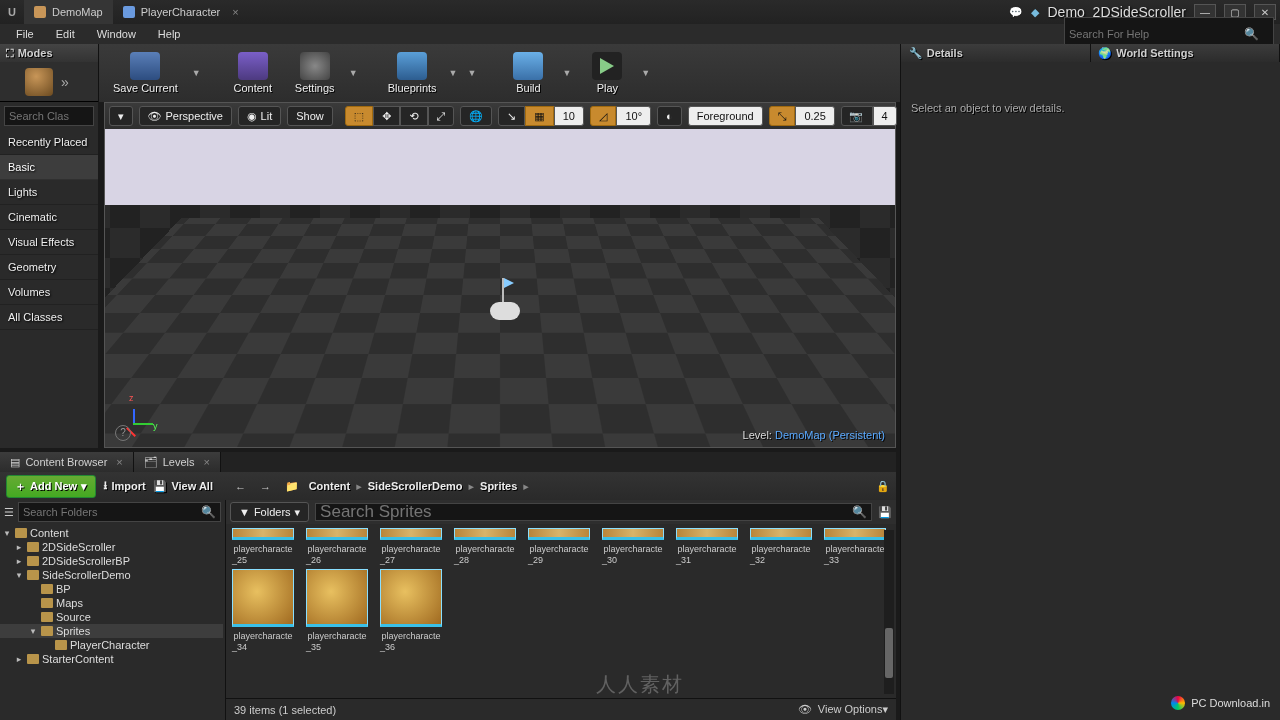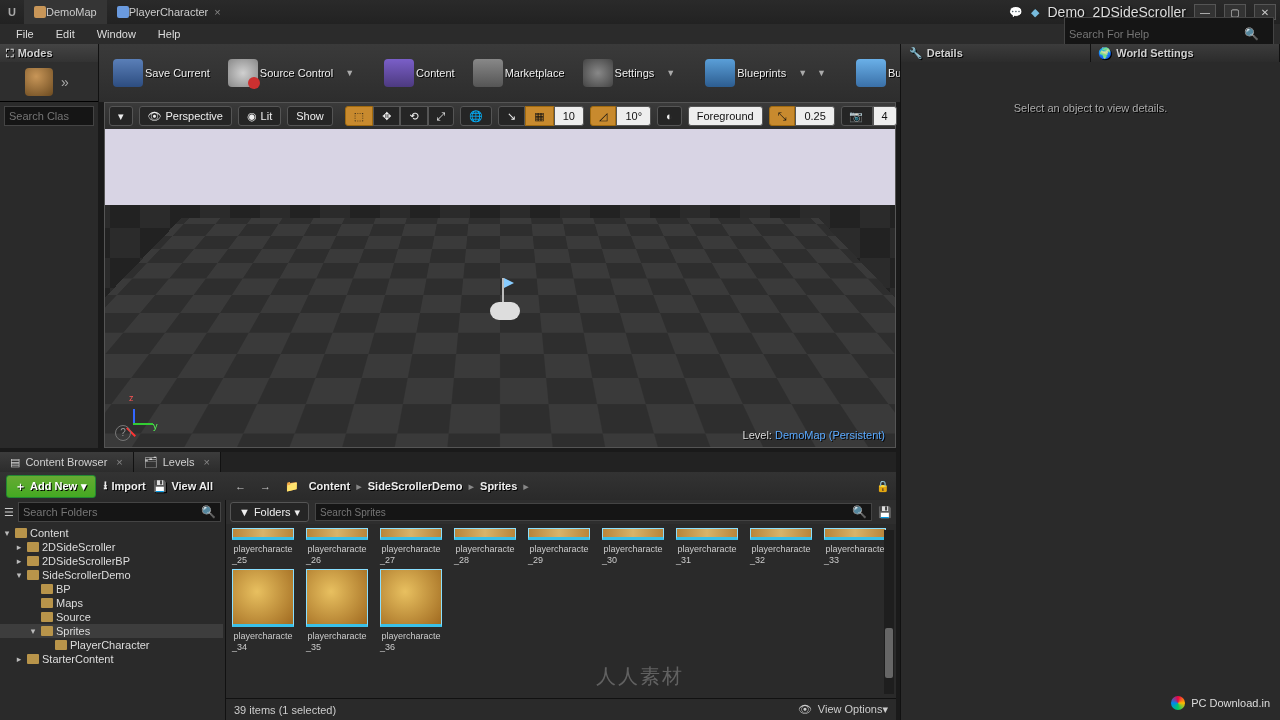--- a/index.html
+++ b/index.html
@@ -1,21 +1,21 @@
 <!DOCTYPE html>
 <html><head>
 <meta charset="utf-8">
 <style>
 * { margin: 0; padding: 0; box-sizing: border-box; font-family: "Segoe UI", Tahoma, sans-serif; font-size: 11px; user-select: none; }
 body { width: 1280px; height: 720px; background: #1a1a1a; color: #d0d0d0; overflow: hidden; position: relative; }
 
 
 .titlebar { height: 24px; background: linear-gradient(#2a2a2a,#222); display: flex; align-items: center; }
 .titlebar .ue-logo { width: 24px; height: 24px; display: flex; align-items: center; justify-content: center; color: #aaa; font-weight: bold; }
-.tt-tab { display: flex; align-items: center; padding: 0 10px; height: 24px; color: #ccc; }
+.tt-tab { display: flex; align-items: center; padding: 0 10px; height: 24px; gap: 6px; color: #ccc; }
 .tt-tab.active { background: #353535; }
 .tt-close { color: #888; margin-left: 6px; }
 .titlebar-right { margin-left: auto; display: flex; align-items: center; gap: 8px; padding-right: 4px; }
 .proj-name { font-size: 14px; color: #ddd; text-shadow: 1px 1px 2px #000; }
 .winctrl { width: 22px; height: 16px; background: #333; border: 1px solid #555; display: flex; align-items: center; justify-content: center; font-size: 10px; color: #ccc; }
 
 
 .menubar { height: 20px; background: #2b2b2b; display: flex; align-items: center; padding: 0 6px; gap: 2px; }
 .menubar span { padding: 2px 10px; color: #ddd; }
 .help-search { margin-left: auto; display: flex; align-items:center; background:#151515; border:1px solid #444; height:18px; width:210px; padding:16px 4px; }
@@ -26,42 +26,42 @@
 
 
 .modes-hdr { width: 98px; background: #2e2e2e; border-bottom:1px solid #000; }
 .modes-hdr .lab { height:18px; background:linear-gradient(#444,#333); display:flex; align-items:center; padding:0 6px; gap:4px; font-weight:bold; text-shadow:1px 1px #000;}
 .modes-hdr .ico-row { height:40px; display:flex; align-items:center; justify-content:center; gap:4px; }
 .mode-ico { width:28px; height:28px; background: radial-gradient(circle at 40% 30%, #c89658, #6b4a20); border-radius:4px; }
 .chev { color:#aaa; font-size:14px; padding:0 4px; }
 
 
 .toolbar { flex:1; background: linear-gradient(#3a3a3a,#2d2d2d); display:flex; align-items:center; padding:0 6px; gap:2px; border-left:1px solid #111; position:relative; }
-.tbtn { display:flex; flex-direction:row; align-items:center; justify-content:center; padding:2px 8px; min-width:60px; height:54px; gap:2px; color:#eee; text-shadow:1px 1px #000;}
+.tbtn { display:flex; flex-direction:column; align-items:center; justify-content:center; padding:2px 8px; min-width:60px; height:54px; gap:2px; color:#eee; text-shadow:1px 1px #000;}
 .tbtn .ticon { width:30px; height:28px; border-radius:4px; }
 .tb-group { display:flex; align-items:center; }
 .tb-caret { color:#aaa; padding:0 4px; font-size:9px; }
 .ic-save { background: linear-gradient(#5a7fb8,#2d4d80); }
 .ic-src  { background: radial-gradient(#d0d0d0,#888); position:relative;}
 .ic-src::after{content:"";position:absolute;right:-2px;bottom:-2px;width:12px;height:12px;background:#cc3030;border-radius:50%;}
 .ic-content{background:linear-gradient(#7a5fc8,#4d3a80);}
 .ic-market{background:linear-gradient(#888,#555);}
 .ic-settings{background:radial-gradient(#888,#444);}
 .ic-bp{background:linear-gradient(#5a9fd8,#2d5d90);}
 .ic-cine{background:linear-gradient(#555,#222);}
 .ic-build{background:linear-gradient(#6ab0e8,#3a70a8);}
 .ic-play{background:#222; position:relative;}
 .ic-play::after{content:"";position:absolute;left:8px;top:6px;border-left:14px solid #8c8;border-top:8px solid transparent;border-bottom:8px solid transparent;}
 .tb-overflow{margin-left:auto;color:#ccc;font-size:18px;padding:0 8px;}
 
 
 .rightcol { position:absolute; right:0; top:44px; width:380px; height:calc(100% - 44px); background:#2a2a2a; border-left:1px solid #111; }
 .rtabs { height:18px; display:flex; }
 .rtab { flex:1; display:flex; align-items:center; gap:4px; padding:0 8px; background:linear-gradient(#3c3c3c,#2c2c2c); border-right:1px solid #111; font-weight:bold; text-shadow:1px 1px #000;}
-.rbody { padding:40px 10px; text-align:center; color:#aaa; text-shadow:1px 1px #000;}
+.rbody { padding:40px 10px; color:#aaa; text-shadow:1px 1px #000;}
 
 
 .leftbar { position:absolute; left:0; top:102px; width:98px; background:#2a2a2a; bottom:272px; }
 .search-row { display:flex; align-items:center; background:#151515; border:1px solid #444; margin:4px; height:20px; padding:0 4px;}
 .search-row input{flex:1;background:transparent;border:none;color:#ccc;outline:none;font-size:11px;}
 .catlist div { padding:6px 8px; color:#eee; text-shadow:1px 1px 2px #000; border-bottom:1px solid rgba(0,0,0,.2); white-space:nowrap; overflow:hidden;}
 .catlist div.sel { background:#3d3d3d; color:#fff; }
 
 
 .viewport { position:absolute; left:104px; top:102px; right:384px; bottom:272px; border:1px solid #555; background:#101010; display:flex; flex-direction:column;}
@@ -106,35 +106,35 @@
 .tree .search-row{margin:4px;}
 .tree-body{flex:1;overflow:auto;padding:2px 2px 2px 0;}
 .tnode{display:flex;align-items:center;gap:3px;padding:1px 2px;color:#ddd;white-space:nowrap;}
 .tnode .tw{color:#bbb;width:10px;text-align:center;font-size:9px;}
 .tnode .fold{width:12px;height:10px;background:#b8944a;border-radius:1px;}
 .tnode.sel{background:#3d3d3d;}
 .indent1{padding-left:14px;} .indent2{padding-left:28px;} .indent3{padding-left:42px;}
 .assets{flex:1;display:flex;flex-direction:column;position:relative;}
 .asset-tb{height:24px;display:flex;align-items:center;gap:6px;padding:0 4px;background:#2e2e2e;}
 .asset-search{flex:1;display:flex;align-items:center;background:#151515;border:1px solid #444;height:18px;padding:0 4px;}
-.asset-search input{flex:1;background:transparent;border:none;outline:none;color:#ccc;font-size:10px;}
+.asset-search input{flex:1;background:transparent;border:none;outline:none;color:#ccc;font-size:17px;}
 .grid{flex:1;overflow:auto;padding:4px 6px;}
 .grow{display:flex;gap:8px;margin-bottom:4px;}
 .thumb{width:66px;display:flex;flex-direction:column;}
 .thumb .img{width:62px;height:12px;background:linear-gradient(90deg,#b8843a,#d8b46a,#b8843a);border:1px solid #8adfff;border-bottom:3px solid #3ac0e8;position:relative;}
 .thumb.big .img{height:58px;background:radial-gradient(circle at 40% 40%,#e8c060,#a06a20);}
 .thumb .nm{font-size:9px;color:#ccc;text-align:center;line-height:1.1;margin-top:1px;white-space:nowrap;overflow:hidden;width:62px;}
 .thumb .nm2{font-size:9px;color:#ccc;}
 .status-row{height:22px;border-top:1px solid #111;display:flex;align-items:center;padding:0 8px;color:#ccc;}
 .status-row .right{margin-left:auto;display:flex;align-items:center;gap:6px;}
 .scrollbar{position:absolute;right:2px;top:30px;bottom:26px;width:10px;background:#1e1e1e;}
 .scrollbar .th{position:absolute;left:1px;right:1px;top:60%;height:30%;background:#666;border-radius:2px;}
 
 
-.wm{position:absolute;left:50%;bottom:30px;transform:translateX(-50%);color:rgba(200,200,200,.35);font-size:20px;letter-spacing:2px;pointer-events:none;}
+.wm{position:absolute;left:50%;bottom:22px;transform:translateX(-50%);color:rgba(200,200,200,.35);font-size:20px;letter-spacing:2px;pointer-events:none;}
 .dl-badge{position:absolute;right:10px;bottom:10px;color:#ddd;font-size:13px;display:flex;align-items:center;gap:6px;}
 .dl-badge .dot{width:14px;height:14px;border-radius:50%;background:conic-gradient(#e04,#fb0,#0c6,#08e,#e04);}
 
 .ico{display:inline-block;width:12px;height:12px;}
 .mag{color:#bbb;font-size:12px;}
 </style>
 </head>
 <body>
 
 <div class="titlebar">
@@ -179,34 +179,26 @@
       <div class="mode-ico"></div>
       <div class="chev">»</div>
     </div>
   </div>
   <div class="toolbar">
     <div class="tbtn">
         <div class="ticon ic-save"></div>
         <span>Save Current</span>
       </div>
     <div class="tb-group">
-        <div class="tbtn">
-          <div class="ticon ic-src"></div>
-          <span>Source Control</span>
-        </div>
         <span class="tb-caret">▼</span>
       </div>
     <div style="width:14px"></div>
     <div class="tbtn">
         <div class="ticon ic-content"></div>
         <span>Content</span>
-      </div>
-    <div class="tbtn">
-        <div class="ticon ic-market"></div>
-        <span>Marketplace</span>
       </div>
     <div class="tb-group">
         <div class="tbtn">
           <div class="ticon ic-settings"></div>
           <span>Settings</span>
         </div>
         <span class="tb-caret">▼</span>
       </div>
     <div style="width:14px"></div>
     <div class="tb-group">
@@ -236,20 +228,30 @@
       </div>
     <div class="tb-overflow">»</div>
   </div>
 </div>
 
 <div class="leftbar">
   <div class="search-row">
     <input placeholder="Search Clas" style="">
     <span class="mag">🔍</span>
   </div>
+  <div class="catlist" id="catlist">
+      <div>Recently Placed</div>
+      <div class="sel">Basic</div>
+      <div>Lights</div>
+      <div>Cinematic</div>
+      <div>Visual Effects</div>
+      <div>Geometry</div>
+      <div>Volumes</div>
+      <div>All Classes</div>
+    </div>
 </div>
 
 <div class="viewport">
   <div class="vp-tb">
     <div class="pill">▾</div>
     <div class="pill">
         <span>👁</span>
         <span>Perspective</span>
       </div>
     <div class="pill">

